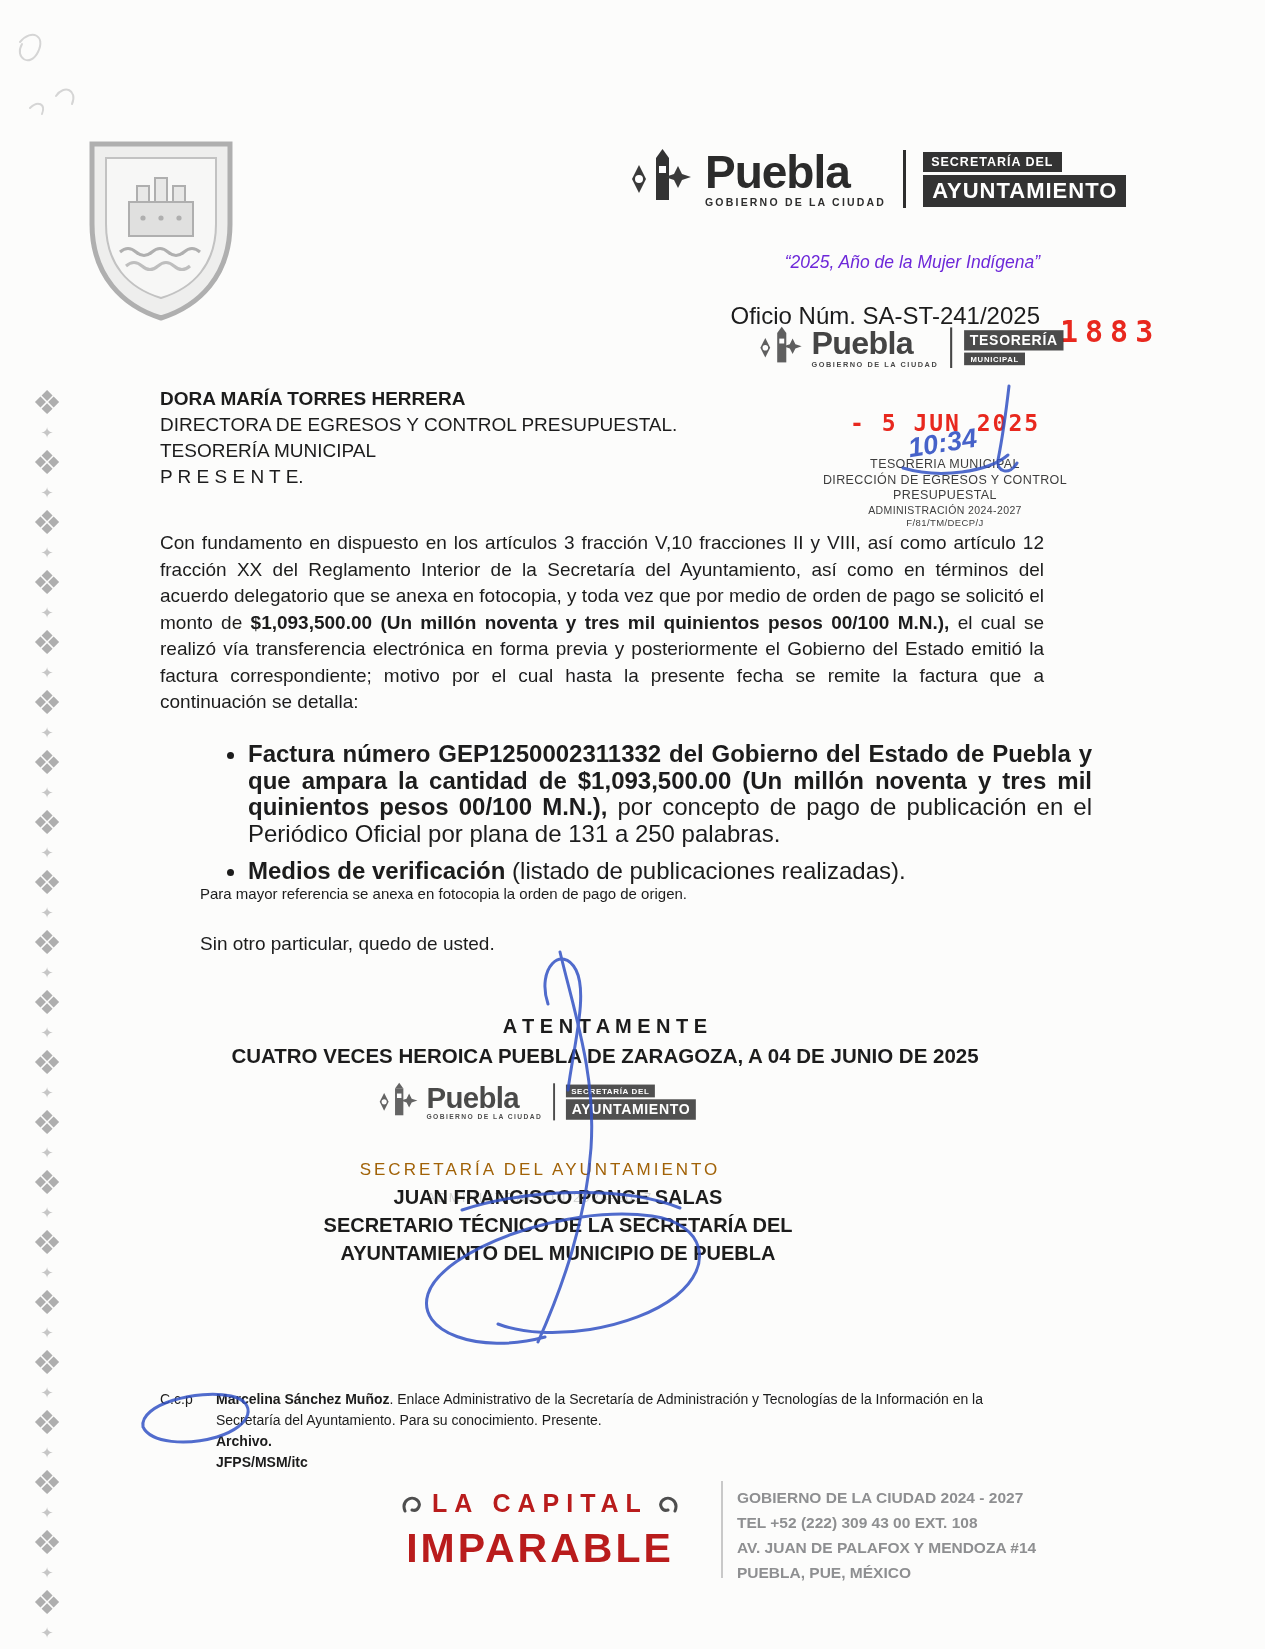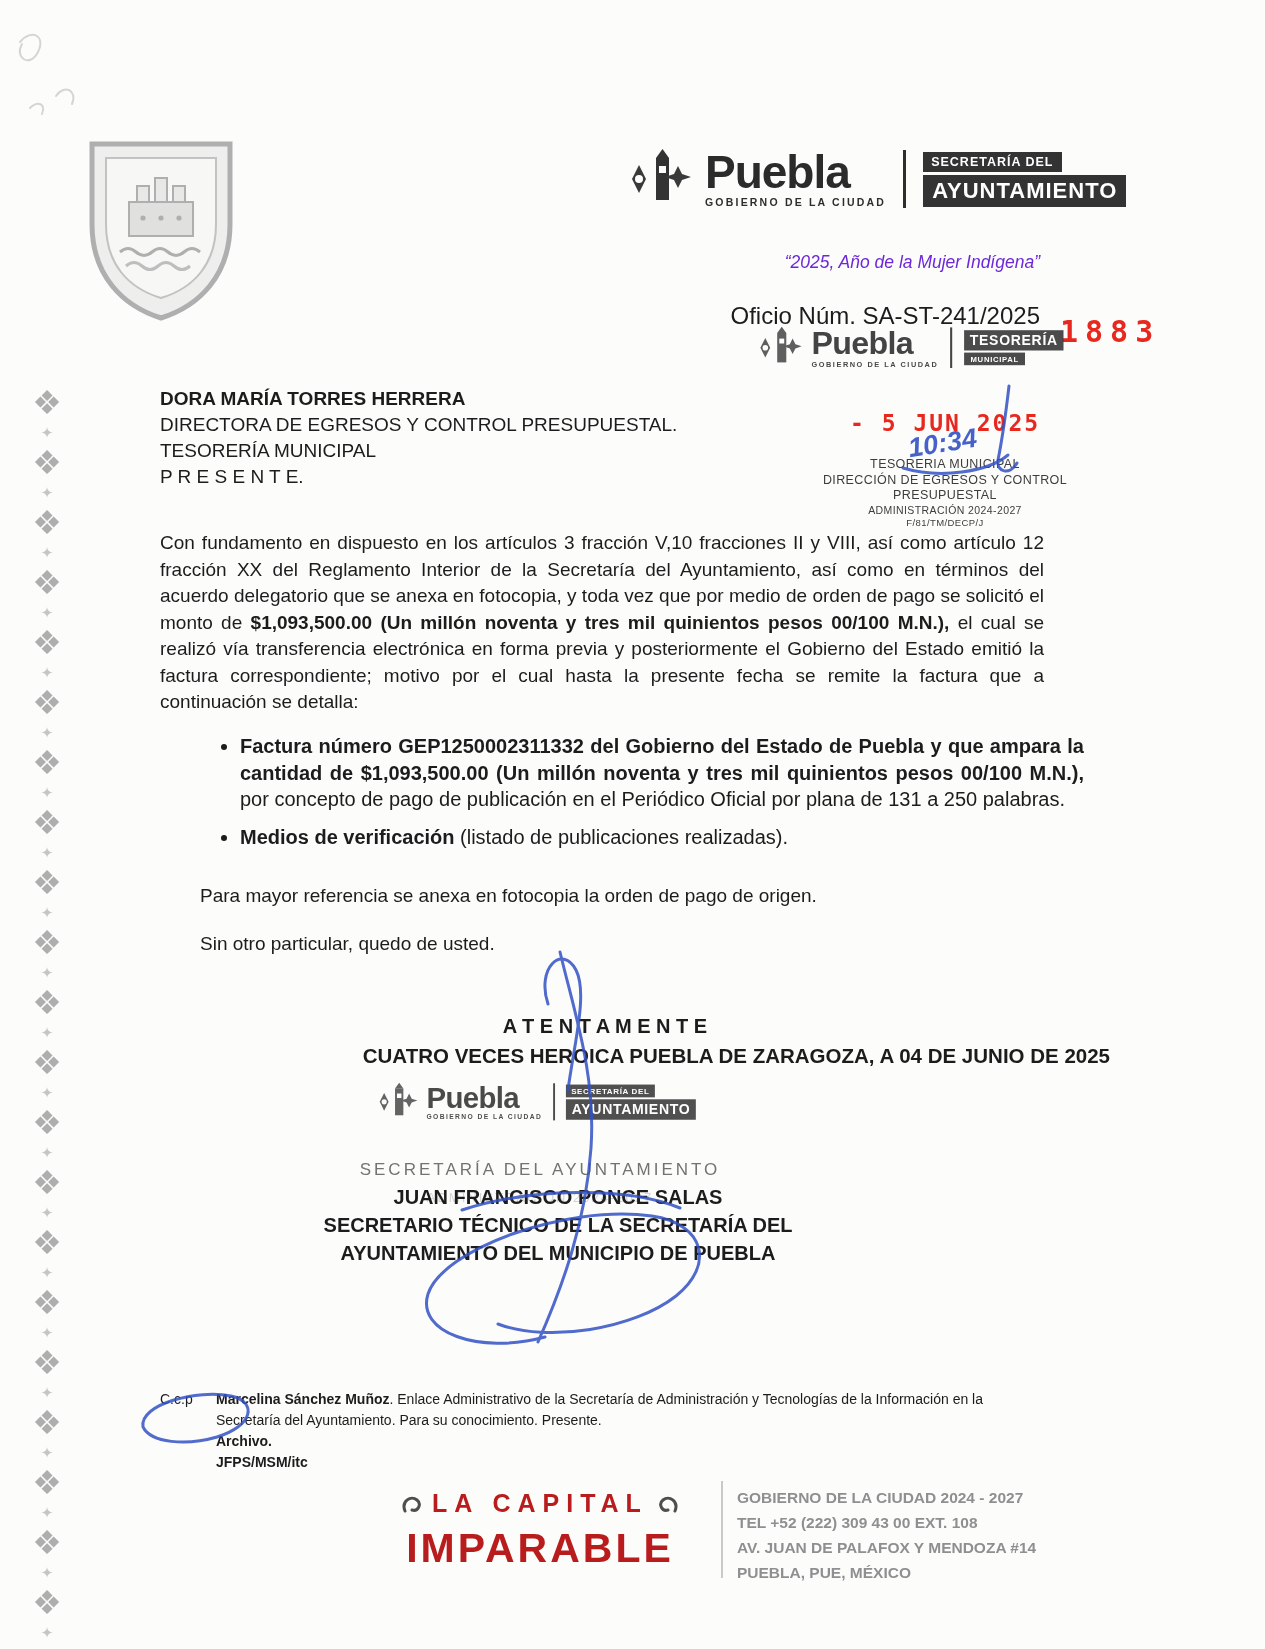--- a/index.html
+++ b/index.html
@@ -38,28 +38,28 @@
   .timenote{position:absolute;left:908px;top:428px;color:var(--pen-blue,#3352c4);font-size:27px;font-style:italic;font-weight:bold;transform:rotate(-9deg);opacity:.9}
   .deptstamp{position:absolute;left:808px;top:457px;width:274px;text-align:center;color:#3d3d3d}
   .deptstamp .d0,.deptstamp .d1,.deptstamp .d2{font-size:12.5px;letter-spacing:.4px;line-height:15.5px}
   .deptstamp .d3{font-size:10.5px;line-height:13px;letter-spacing:.4px}
   .deptstamp .d4{font-size:9.5px;line-height:12px;letter-spacing:.4px}
   
   .recipient{position:absolute;left:160px;top:386px;font-size:19px;line-height:26px}
   .recipient .name{font-weight:bold}
   
   .p1{position:absolute;left:160px;top:530px;width:884px;font-size:19px;line-height:26.5px;text-align:justify}
-  .bullets{position:absolute;left:200px;top:733px;width:844px;font-size:20px;line-height:26.5px;margin:0;padding-left:40px}
+  .bullets{position:absolute;left:200px;top:733px;width:844px;font-size:24px;line-height:26.5px;margin:8px;padding-left:40px}
   .bullets li{text-align:justify;margin-bottom:11px}
-  .p2{position:absolute;left:200px;top:885px;font-size:19px}
+  .p2{position:absolute;left:200px;top:885px;font-size:15px}
   .p3{position:absolute;left:200px;top:933px;font-size:19px}
   
   .atentamente{position:absolute;left:100px;top:1015px;width:1010px;text-align:center;font-weight:bold;font-size:20px}
-  .placedate{position:absolute;left:100px;top:1044px;width:1010px;text-align:right;font-weight:bold;font-size:20.5px}
-  .stamptext{position:absolute;left:40px;top:1160px;width:1000px;text-align:center;color:#737373;font-size:17px;letter-spacing:3px}
+  .placedate{position:absolute;left:100px;top:1044px;width:1010px;text-align:center;font-weight:bold;font-size:20.5px}
+  .stamptext{position:absolute;left:40px;top:1160px;width:1000px;text-align:center;color:#a16207;font-size:17px;letter-spacing:3px}
   .stamptext2{position:absolute;left:40px;top:1190px;width:1000px;text-align:center;color:#a9abad;font-size:13px;letter-spacing:2px;opacity:.5}
   .signer{position:absolute;left:58px;top:1183px;width:1000px;text-align:center;font-weight:bold;font-size:20px;line-height:28px}
   
   .ccp{position:absolute;left:160px;top:1389px;display:flex;gap:16px;font-size:14px;line-height:21px}
   .ccp .ccp-label{flex:0 0 40px}
   .ccp .ccp-body{width:800px}
   .ccp .archivo,.ccp .initials{font-weight:bold}
   
   .capital{position:absolute;left:378px;top:1489px;width:324px;text-align:center;color:#b91c1c}
   .capital .l1{font-size:25px;font-weight:800;letter-spacing:7px;display:flex;align-items:center;justify-content:center;gap:8px}

